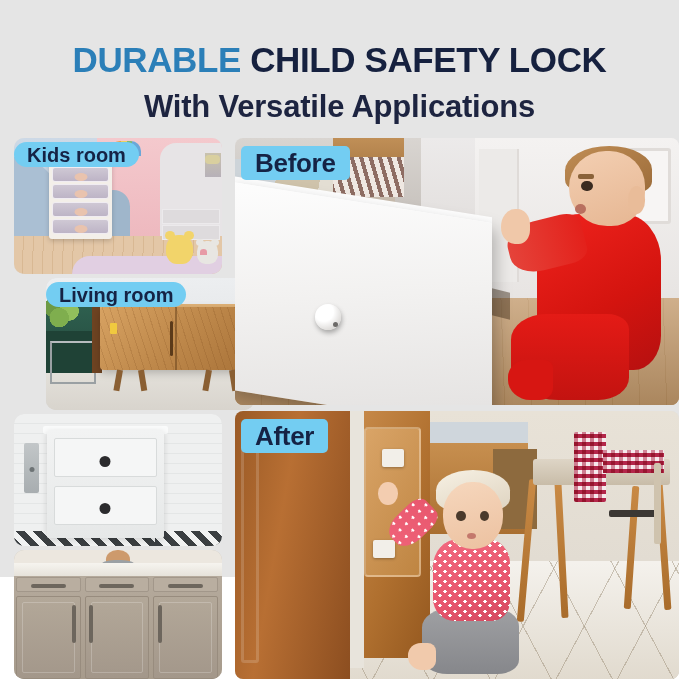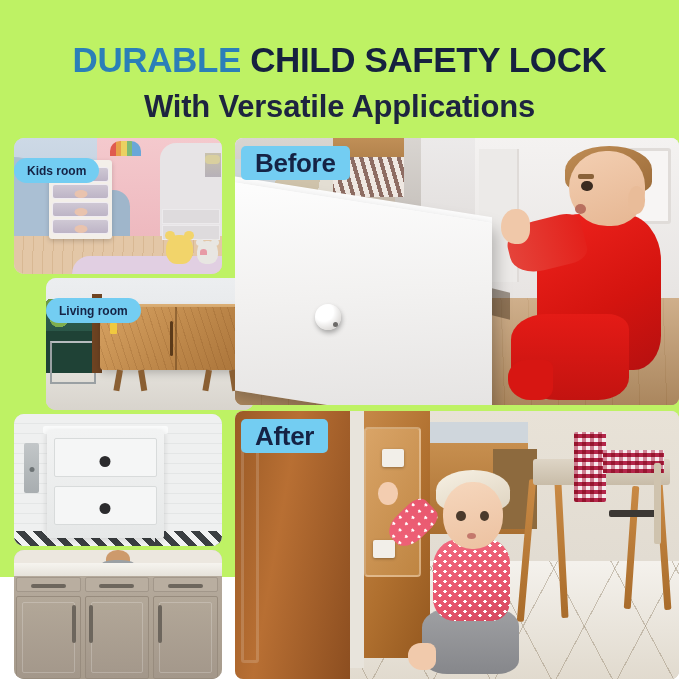--- a/index.html
+++ b/index.html
@@ -3,21 +3,21 @@
 <meta charset="utf-8">
 <title>Durable Child Safety Lock</title>
 <style>
   * { margin:0; padding:0; box-sizing:border-box; }
   html, body {
     width:679px; height:679px;
     background:#ffffff;
     font-family:"Liberation Sans", sans-serif;
     overflow:hidden;
   }
-  .page { position:relative; width:679px; height:577px; background:#bef264; }
+  .page { position:relative; width:679px; height:577px; background:#e5e5e5; }
 
   
   .headline-block { position:absolute; left:0; top:0; width:679px; height:128px;
     display:flex; flex-direction:column; align-items:center; justify-content:flex-start;
     padding-top:42px; }
   .headline { font-size:35px; font-weight:bold; letter-spacing:-0.4px;
     color:#16213f; white-space:nowrap; line-height:1; }
   .headline .accent { color:#2b7fb8; }
   .subheadline { margin-top:14px; font-size:31px; font-weight:600;
     color:#1d2440; letter-spacing:-0.2px; line-height:1; white-space:nowrap; }
@@ -25,22 +25,22 @@
   
   .grid { position:absolute; left:0; top:128px; width:679px; height:551px; }
 
   .panel { position:absolute; overflow:hidden; border-radius:10px; background:#ddd; }
   .panel .scene { position:absolute; inset:0; }
 
   
   .badge { position:absolute; z-index:40; background:#73cdf2; color:#152345;
     font-weight:bold; display:flex; align-items:center; justify-content:center;
     line-height:1; white-space:nowrap; }
-  .badge-pill { left:0px; top:20px; height:25px; padding:4px 13px;
-    border-radius:13px; font-size:12px; }
+  .badge-pill { left:0px; top:4px; height:25px; padding:4px 13px;
+    border-radius:13px; font-size:20px; }
   .badge-rect { left:6px; top:8px; height:34px; padding:0 14px;
     border-radius:5px; font-size:26px; letter-spacing:-0.3px; }
 
   
   .p-kids    { left:14px; top:10px;  width:208px; height:136px; }
   .p-living  { left:14px; top:150px; width:208px; height:132px;margin-left:32px; }
   .p-bath    { left:14px; top:286px; width:208px; height:132px; }
   .p-kitchen { left:14px; top:422px; width:208px; height:129px; }
 
   

